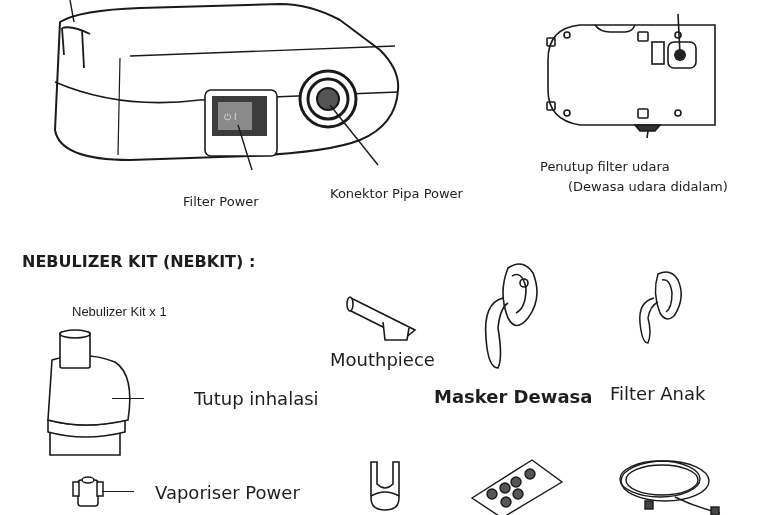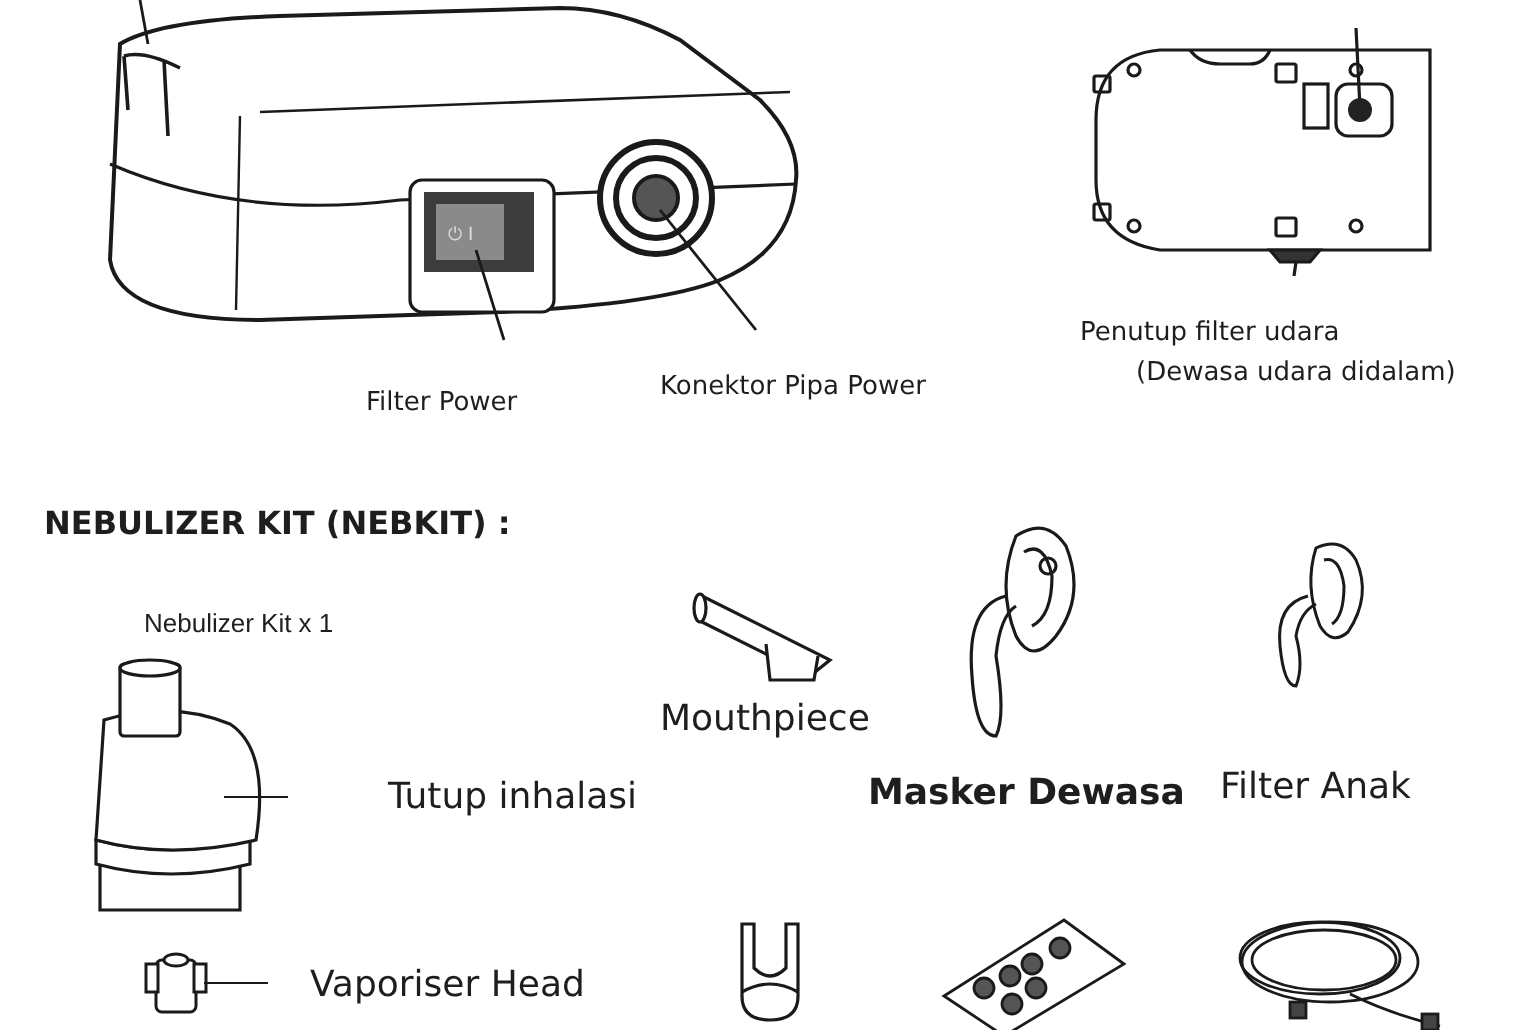--- a/index.html
+++ b/index.html
@@ -88,21 +88,21 @@
 
 <svg width="40" height="36" style="left:70px;top:474px;">
   <g fill="#fff" stroke="#1a1a1a" stroke-width="1.5">
     <rect x="8" y="6" width="20" height="26" rx="3"></rect>
     <rect x="3" y="8" width="6" height="14"></rect>
     <rect x="27" y="8" width="6" height="14"></rect>
     <ellipse cx="18" cy="6" rx="6" ry="3"></ellipse>
   </g>
 </svg>
 <div class="abs" style="left:102px;top:491px;width:32px;height:1px;background:#1a1a1a;"></div>
-<div class="lbl l15" style="left:155px;top:482px;">Vaporiser Head</div>
+<div class="lbl l15" style="left:155px;top:482px;">Vaporiser Power</div>
 
 <svg width="70" height="60" style="left:345px;top:280px;">
   <g fill="#fff" stroke="#1a1a1a" stroke-width="1.6">
     <path d="M6 18 L70 50 L60 58 L4 30 Z"></path>
     <ellipse cx="5" cy="24" rx="3" ry="7"></ellipse>
     <path d="M38 42 L40 60 L62 60 L64 48"></path>
   </g>
 </svg>
 <div class="lbl l15" style="left:330px;top:349px;">Mouthpiece</div>
 

